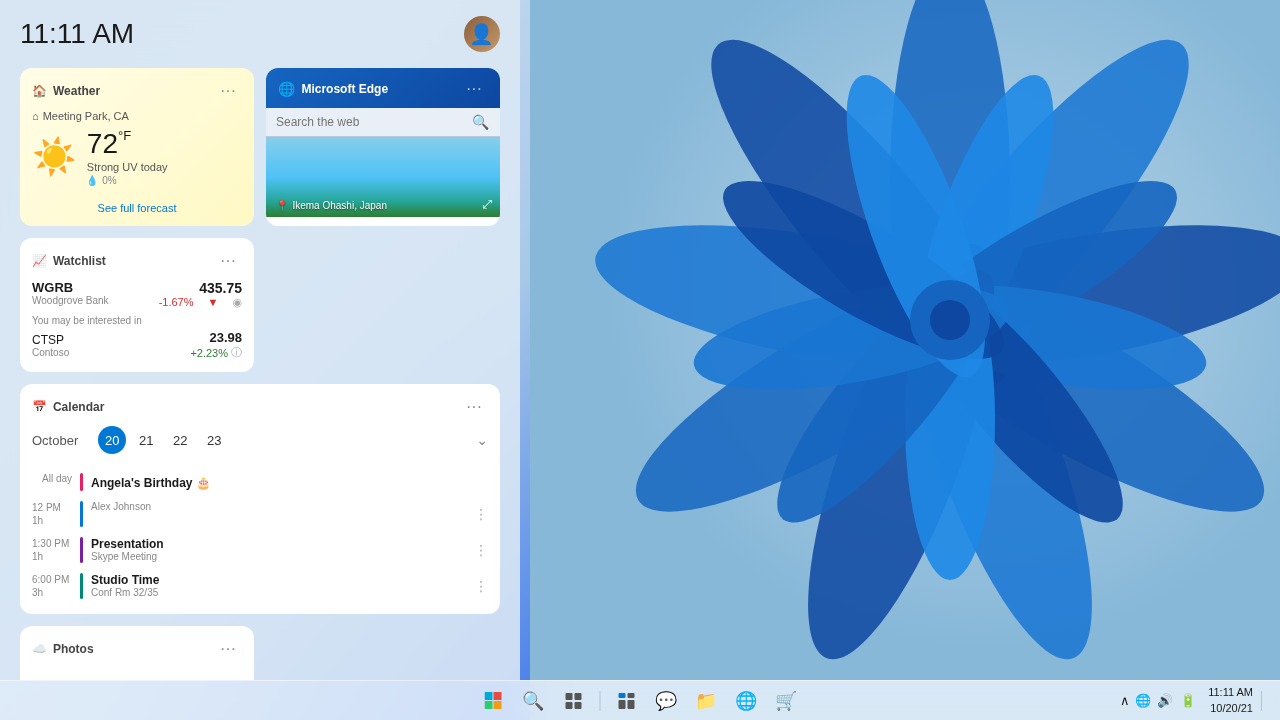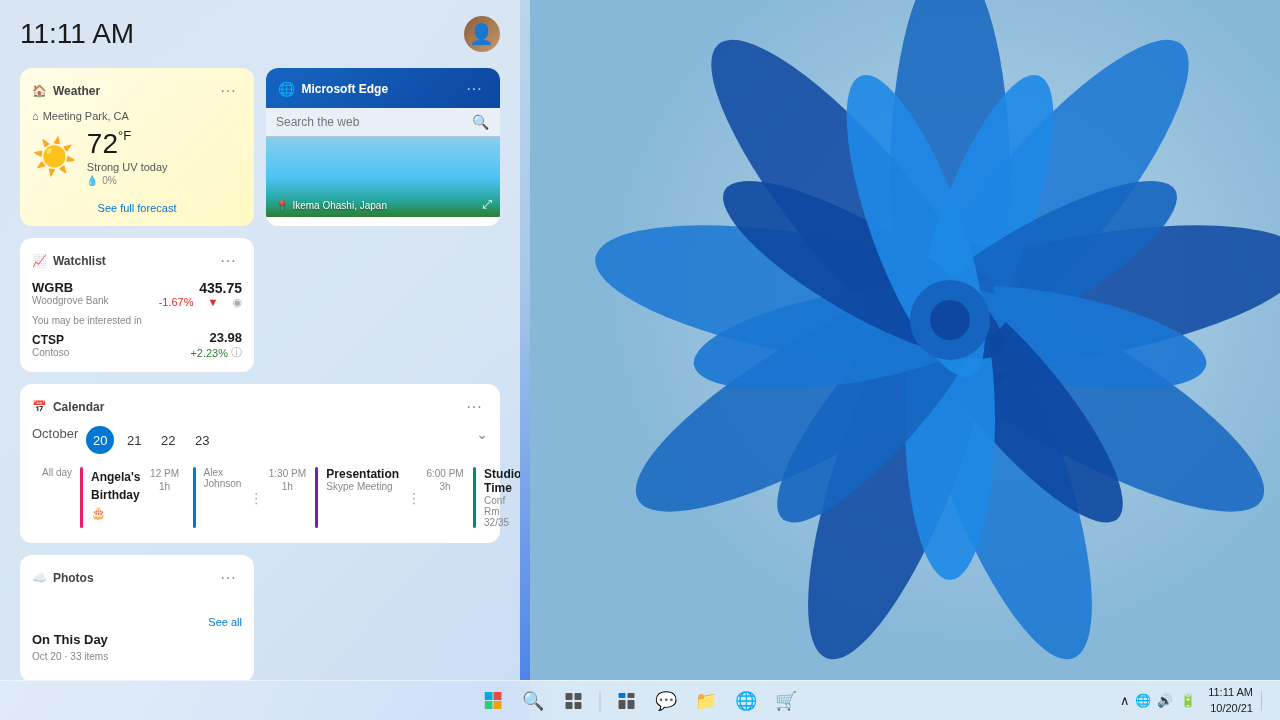--- a/index.html
+++ b/index.html
@@ -267,32 +267,32 @@
     .stock-subname { font-size: 10px; color: #888; }
     .stock-price { font-size: 14px; font-weight: 600; color: #1a1a1a; }
     .stock-change-neg { font-size: 11px; color: #d32f2f; }
     .stock-change-pos { font-size: 11px; color: #2e7d32; }
     .interest-label { font-size: 10px; color: #888; margin: 6px 0 4px; }
     .stock-row2 {
       display: flex;
       justify-content: space-between;
       align-items: center;
     }
-    .stock-name2 { font-size: 12px; font-weight: 700; color: #1a1a1a; }
+    .stock-name2 { font-size: 12px; font-weight: 400; color: #1a1a1a; }
     .stock-sub2 { font-size: 10px; color: #888; }
 
     
     .calendar-widget {
       grid-column: span 2;
     }
     .cal-header {
       display: flex;
-      align-items: flex-start;
-      gap: 8px;
-      margin-bottom: 10px;
+      align-items: center;
+      gap: 20px;
+      margin-bottom: 16px;
     }
     .cal-month { font-size: 13px; color: #555; }
     .cal-days {
       display: flex;
       align-items: center;
       gap: 6px;
     }
     .cal-day {
       width: 28px;
       height: 28px;
@@ -302,33 +302,33 @@
       justify-content: center;
       font-size: 13px;
       cursor: pointer;
       color: #333;
     }
     .cal-day.active {
       background: #0078d4;
       color: white;
     }
     .cal-nav { font-size: 14px; color: #888; cursor: pointer; margin-left: auto; }
-    .cal-events { display: flex; flex-direction: row; gap: 4px; }
+    .cal-events { display: flex; flex-direction: column; gap: 4px; }
     .cal-event {
       display: flex;
       align-items: stretch;
       gap: 8px;
       padding: 3px 0;
       border-radius: 6px;
     }
     .cal-event-time {
       font-size: 10px;
       color: #888;
       width: 40px;
-      text-align: center;
+      text-align: left;
       line-height: 1.3;
       flex-shrink: 0;
     }
     .cal-event-bar {
       width: 3px;
       background: #0078d4;
       border-radius: 2px;
       flex-shrink: 0;
     }
     .cal-event-bar.pink { background: #e91e63; }

